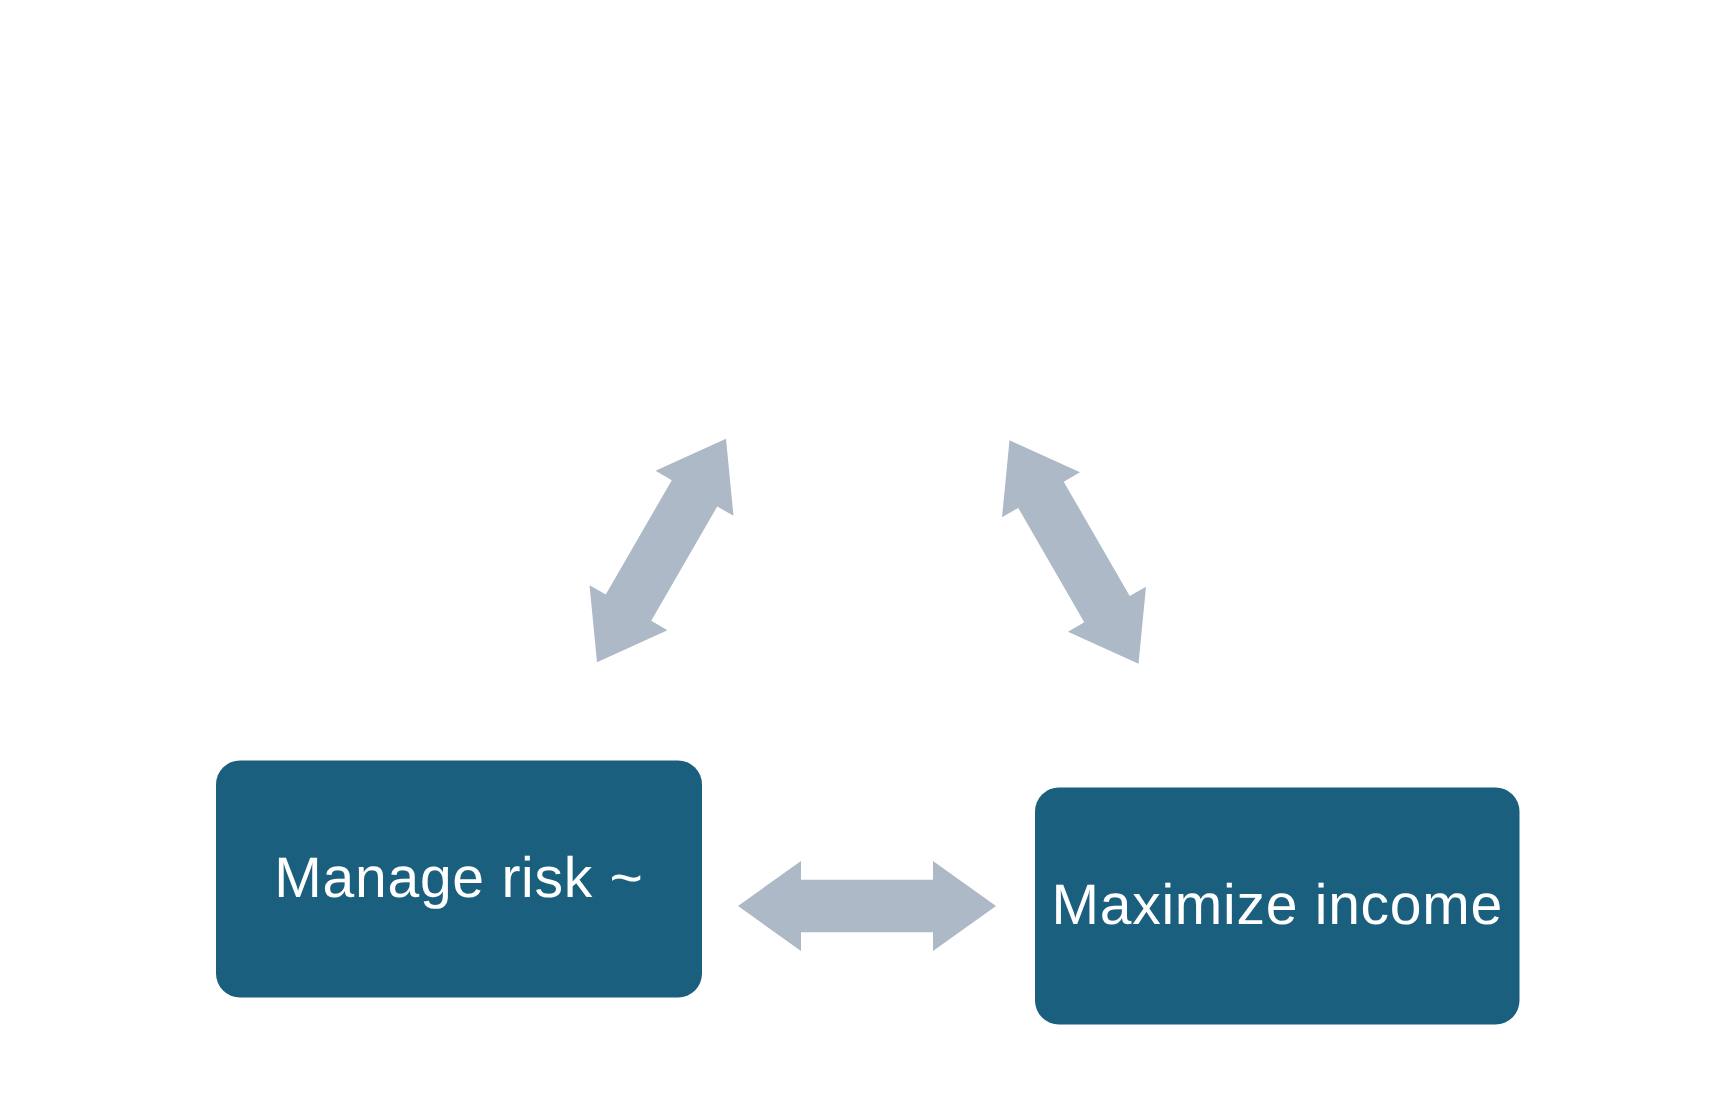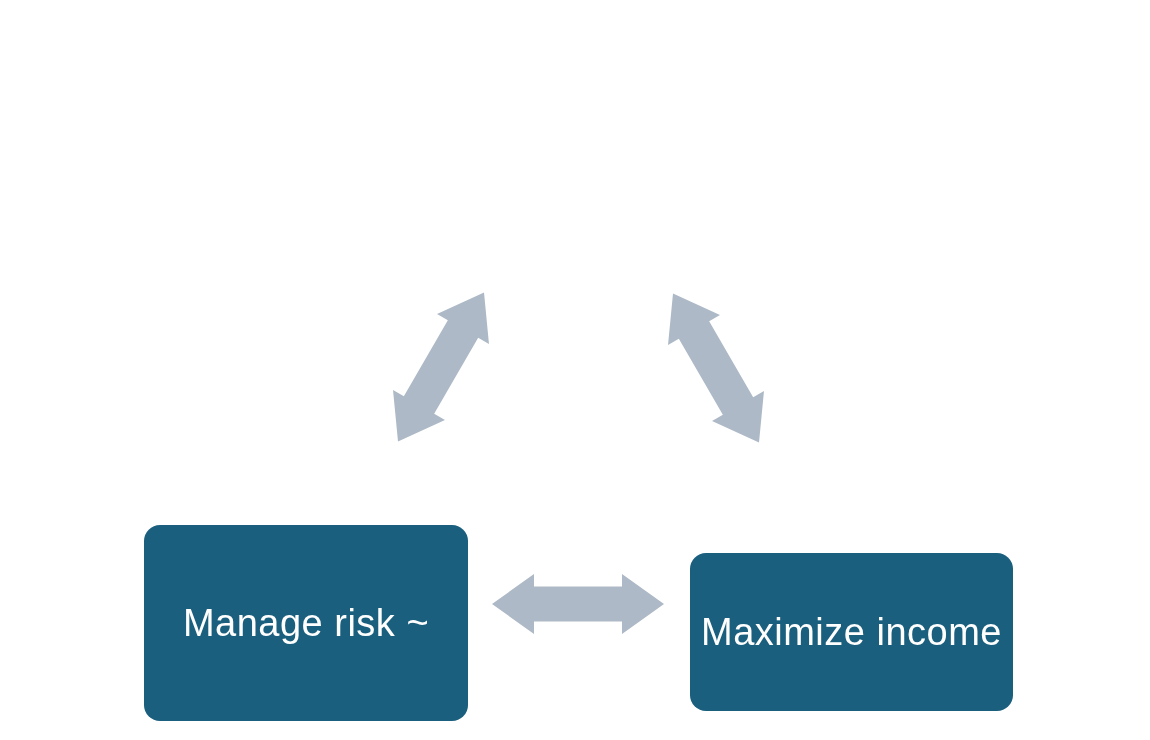--- a/index.html
+++ b/index.html
@@ -29,22 +29,22 @@
     justify-content: center;
     text-align: center;
   }
   .node-label {
     color: var(--node-text);
     font-size: 38px;
     letter-spacing: 0.5px;
     white-space: nowrap;
   }
   .node-top    { left: 418px; top: 53px;  width: 322px; height: 157px; }
-  .node-left   { left: 144px; top: 525px; width: 324px; height: 196px; }
-  .node-right  { left: 690px; top: 525px; width: 323px; height: 158px; margin-top: 28px; }
+  .node-left   { left: 144px; top: 507px; width: 324px; height: 158px; }
+  .node-right  { left: 690px; top: 525px; width: 323px; height: 158px; }
 
   .arrow {
     position: absolute;
     width: 172px; height: 60px;
     overflow: visible;
   }
   .arrow polygon { fill: var(--arrow-fill); }
   .arrow-left       { left: 355px; top: 337px; transform: rotate(120deg); }
   .arrow-right      { left: 630px; top: 338px; transform: rotate(60deg); }
   .arrow-horizontal { left: 492px; top: 574px; }

